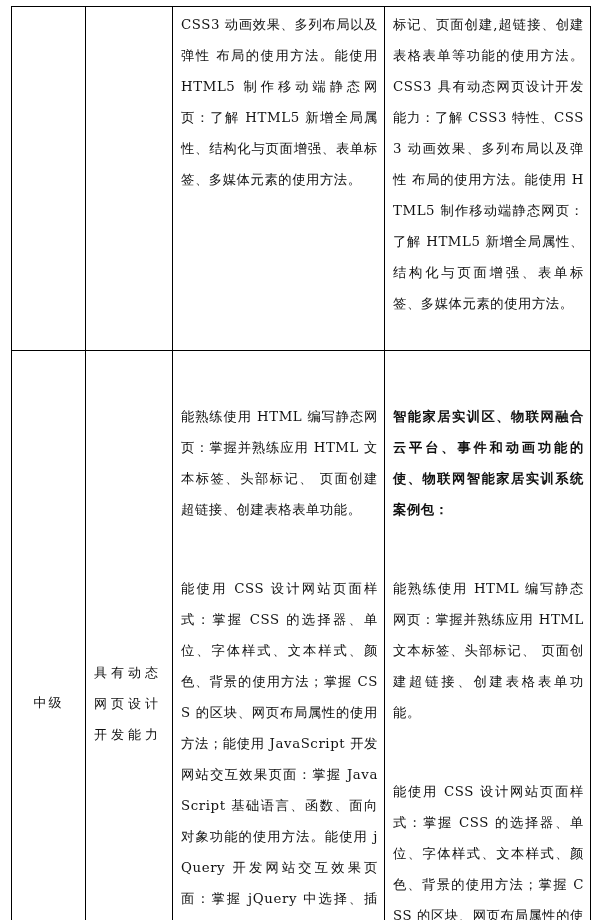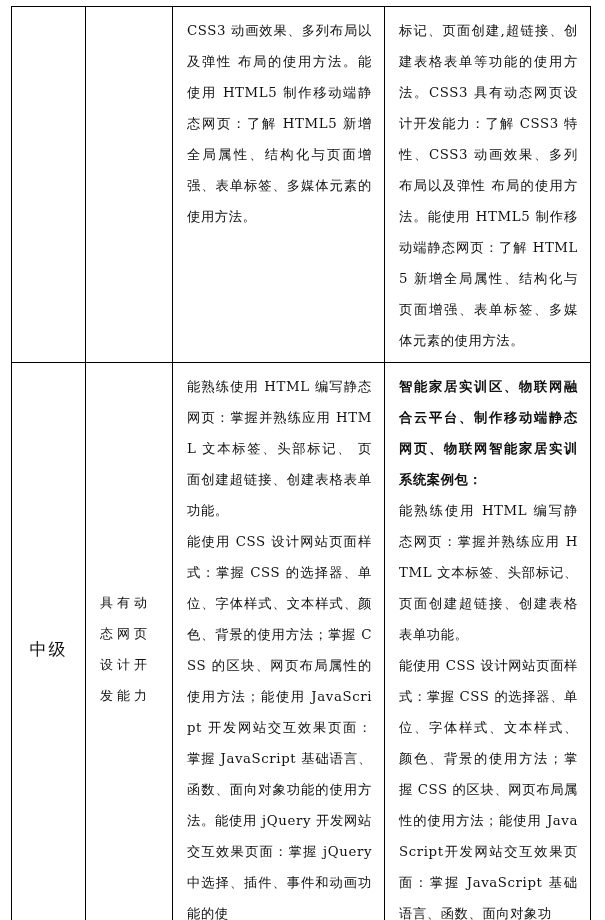--- a/index.html
+++ b/index.html
@@ -1,27 +1,27 @@
 <!DOCTYPE html>
 <html><head>
 <meta charset="utf-8">
 <style>
   html, body { margin: 0; padding: 0; background: #ffffff; }
   body { width: 605px; height: 920px; position: relative; overflow: hidden;
          font-family: "DejaVu Serif", "Liberation Serif", serif; color: #111; }
   .tbl { position: absolute; left: 11px; top: 6px; border-collapse: collapse; table-layout: fixed; }
-  .tbl td { border: 1px solid #000; vertical-align: top; padding: 6px; }
+  .tbl td { border: 1px solid #000; vertical-align: top; padding: 0; }
   .c1 { width: 74px; } .c2 { width: 87px; } .c3 { width: 212px; } .c4 { width: 206px; }
   .cell-text { font-size: 13.3px; line-height: 31px; letter-spacing: 0.6px; text-align: justify;
                padding: 2px 6px 0 8px; word-break: break-all; }
   .mid { vertical-align: middle !important; }
-  .lvl { font-size: 17px; text-align: center; letter-spacing: 2px; }
+  .lvl { font-size: 13px; text-align: center; letter-spacing: 2px; }
   .abil { font-size: 13px; line-height: 31px; letter-spacing: 4px; padding: 0 6px 0 8px; }
   .bold { font-weight: bold; }
-  .para { display: block; }
+  .para { display: block; margin-top: 48px; }
 </style>
 </head>
 <body>
 
 <table class="tbl">
   <colgroup>
       <col class="c1">
       <col class="c2">
       <col class="c3">
       <col class="c4">
@@ -49,20 +49,20 @@
       <div class="abil">具有动态网页设计开发能力</div>
     </td>
     <td>
       <div class="cell-text">
         <span class="para">能熟练使用 HTML 编写静态网页：掌握并熟练应用 HTML 文本标签、头部标记、 页面创建超链接、创建表格表单功能。</span>
         <span class="para">能使用 CSS 设计网站页面样式：掌握 CSS 的选择器、单位、字体样式、文本样式、颜色、背景的使用方法；掌握 CSS 的区块、网页布局属性的使用方法；能使用 JavaScript 开发网站交互效果页面：掌握 JavaScript 基础语言、函数、面向对象功能的使用方法。能使用 jQuery 开发网站交互效果页面：掌握 jQuery 中选择、插件、事件和动画功能的使</span>
       </div>
     </td>
     <td>
       <div class="cell-text">
-        <span class="para bold">智能家居实训区、物联网融合云平台、制作移动端静态网页、物联网智能家居实训系统案例包：</span>
+        <span class="para bold">智能家居实训区、物联网融合云平台、事件和动画功能的使、物联网智能家居实训系统案例包：</span>
         <span class="para">能熟练使用 HTML 编写静态网页：掌握并熟练应用 HTML 文本标签、头部标记、 页面创建超链接、创建表格表单功能。</span>
         <span class="para">能使用 CSS 设计网站页面样式：掌握 CSS 的选择器、单位、字体样式、文本样式、颜色、背景的使用方法；掌握 CSS 的区块、网页布局属性的使用方法；能使用 JavaScript开发网站交互效果页面：掌握 JavaScript 基础语言、函数、面向对象功</span>
       </div>
     </td>
   </tr>
 </tbody>
   </table>
 
 </body></html>

